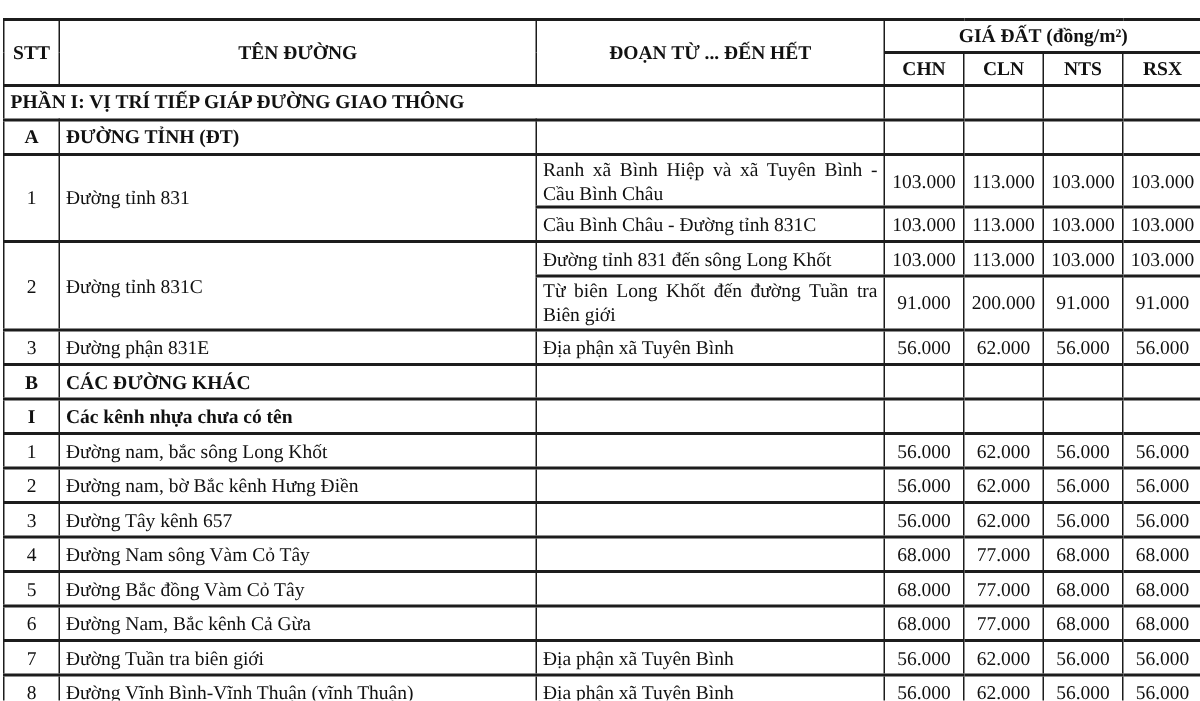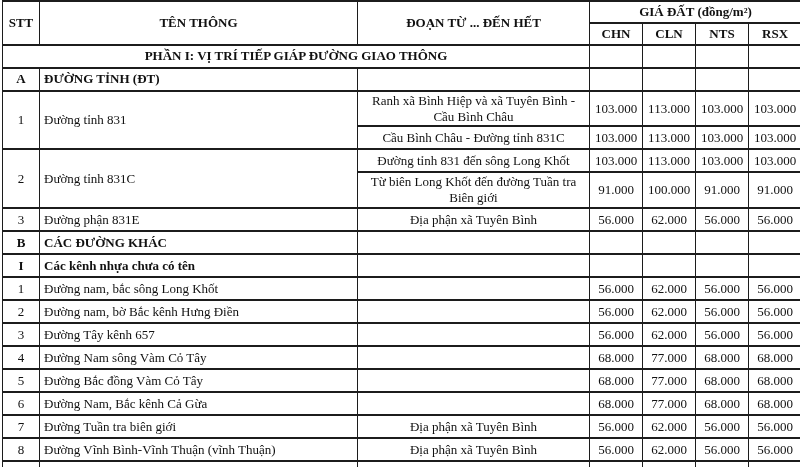--- a/index.html
+++ b/index.html
@@ -6,21 +6,21 @@
     margin: 0;
     padding: 0;
     background: #ffffff;
     width: 800px;
   }
   .page {
     width: 800px;
     height: 467px;
     background: #ffffff;
     box-sizing: border-box;
-    padding: 0 2px 0 2px;
+    padding: 12px 2px 0 2px;
     font-family: "Liberation Serif", "DejaVu Serif", serif;
     color: #111111;
   }
   table.price-table {
     border-collapse: collapse;
     width: 796px;
     table-layout: fixed;
   }
   .price-table th, .price-table td {
     border: 1px solid #1c1c1c;
@@ -33,21 +33,21 @@
     overflow: hidden;
     word-wrap: break-word;
   }
   .price-table th {
     font-weight: bold;
     text-align: center;
     padding: 2px 2px;
   }
   .hdr-main { height: 18px; }
   .hdr-sub  { height: 19px; }
-  td.cell-std { height: 19px; text-align: center; }
+  td.cell-std { height: 19px; }
   .c  { text-align: center; }
   .b  { font-weight: bold; }
   .name-cell { padding-left: 7px; }
   .seg-cell  { text-align: justify; padding-left: 5px; padding-right: 5px; }
   .section-cell { font-weight: bold; padding-left: 5px; font-size: 13.5px; }
   .price-cell { text-align: center; }
 </style>
 </head>
 <body>
 
@@ -58,21 +58,21 @@
       <col style="width:318px">
       <col style="width:232px">
       <col style="width:53px">
       <col style="width:53px">
       <col style="width:53px">
       <col style="width:53px">
     </colgroup>
     <thead>
       <tr class="hdr-main">
         <th rowspan="2">STT</th>
-        <th rowspan="2">TÊN THÔNG</th>
+        <th rowspan="2">TÊN ĐƯỜNG</th>
         <th rowspan="2">ĐOẠN TỪ ...  ĐẾN HẾT</th>
         <th colspan="4">GIÁ ĐẤT (đồng/m²)</th>
       </tr>
       <tr class="hdr-sub">
         <th>CHN</th>
         <th>CLN</th>
         <th>NTS</th>
         <th>RSX</th>
       </tr>
     </thead>
@@ -114,21 +114,21 @@
           <td class="name-cell" rowspan="2">Đường tỉnh 831C</td>
           <td class="seg-cell cell-std">Đường tỉnh 831 đến sông Long Khốt</td>
           <td class="price-cell">103.000</td>
           <td class="price-cell">113.000</td>
           <td class="price-cell">103.000</td>
           <td class="price-cell">103.000</td>
         </tr>
         <tr>
           <td class="seg-cell cell-std">Từ biên Long Khốt đến đường Tuần tra Biên giới</td>
           <td class="price-cell">91.000</td>
-          <td class="price-cell">100.000</td>
+          <td class="price-cell">200.000</td>
           <td class="price-cell">91.000</td>
           <td class="price-cell">91.000</td>
         </tr>
         <tr>
           <td class="c cell-std">3</td>
           <td class="name-cell">Đường phận 831E</td>
           <td class="seg-cell cell-std">Địa phận xã Tuyên Bình</td>
           <td class="price-cell">56.000</td>
           <td class="price-cell">62.000</td>
           <td class="price-cell">56.000</td>

